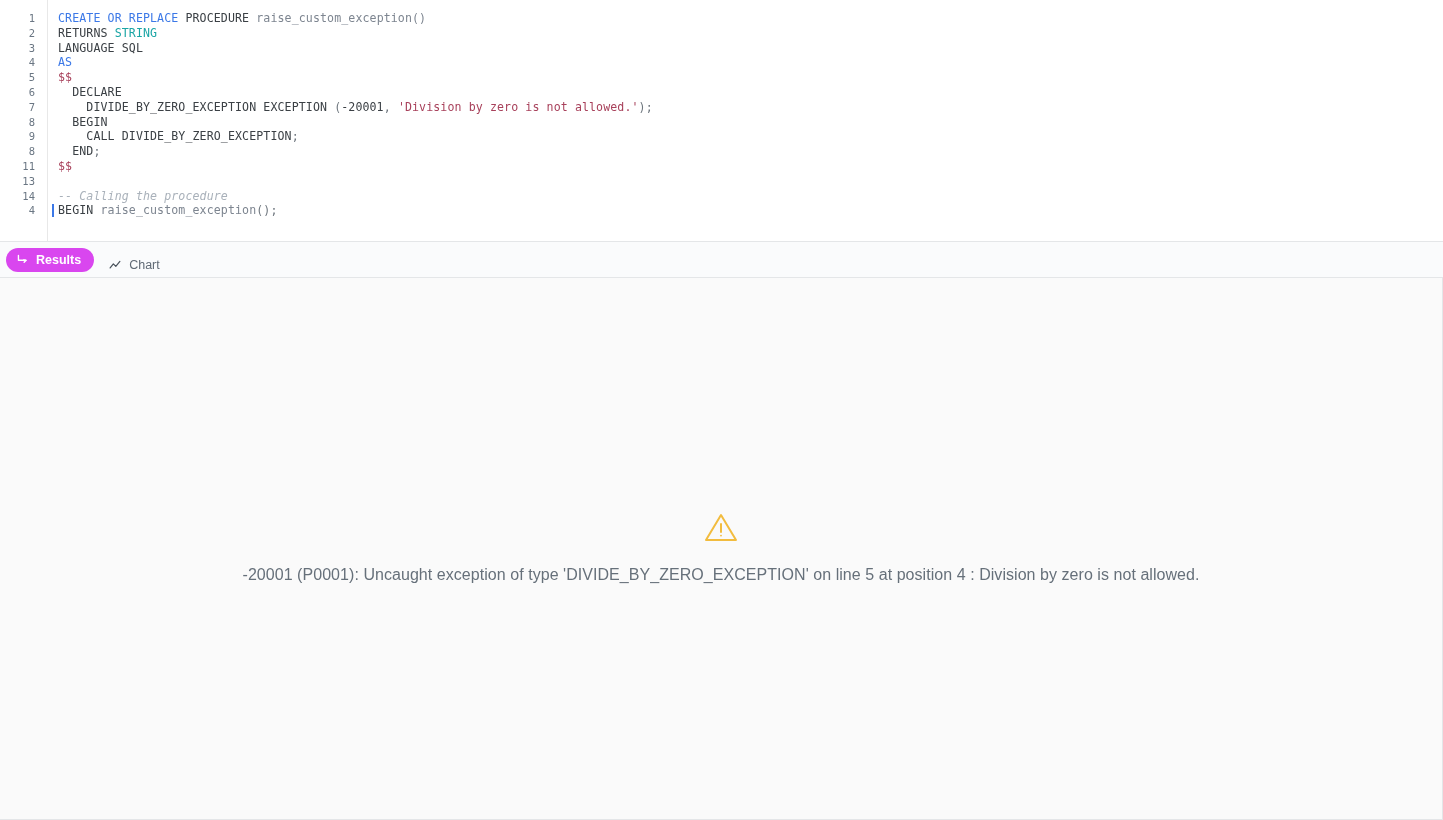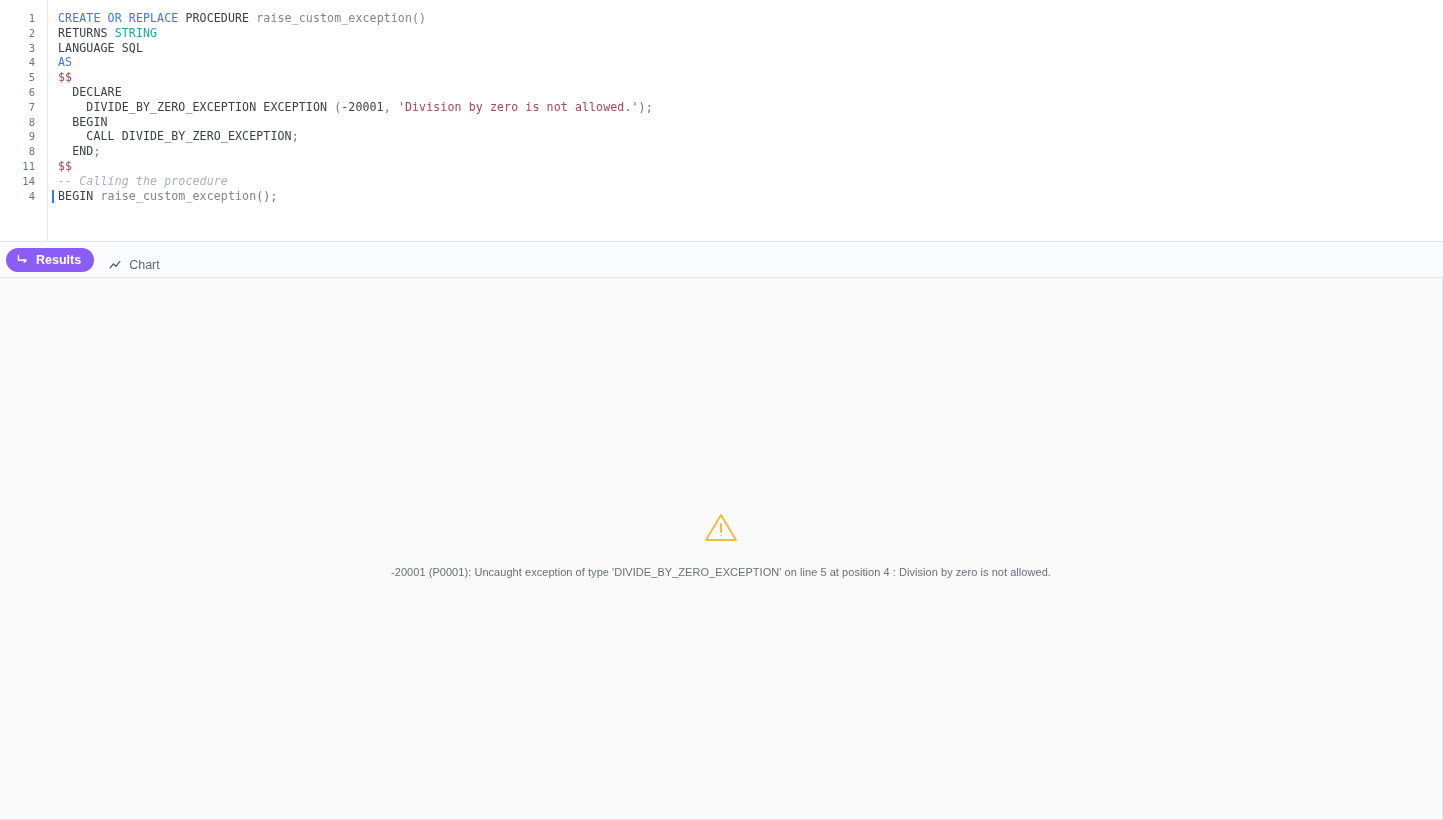--- a/index.html
+++ b/index.html
@@ -102,21 +102,21 @@
     gap: 7px;
     height: 24px;
     padding: 0 13px 0 10px;
     border-radius: 12px;
     font-size: 12.5px;
     font-weight: bold;
     cursor: pointer;
     user-select: none;
   }
   .tab.active {
-    background: #8b5cf6;
+    background: #d946ef;
     color: #ffffff;
   }
   .tab.inactive {
     background: transparent;
     color: #606a75;
     font-weight: normal;
     padding-left: 8px;
     align-items: flex-end;
   }
   .tab svg { display: block; }
@@ -134,21 +134,21 @@
     position: absolute;
     left: 0;
     right: 0;
     top: 234px;
     display: flex;
     flex-direction: column;
     align-items: center;
   }
   .warn-icon { margin-bottom: 19px; }
   .error-text {
-    font-size: 11px;
+    font-size: 16px;
     color: #66707a;
     text-align: center;
     letter-spacing: 0.05px;
   }
 </style>
 </head>
 <body>
 
 <div id="app">
 
@@ -159,20 +159,21 @@
         <div class="code-line"><span class="ln">2</span><span class="code-content"><span class="tok-plain">RETURNS </span><span class="tok-type">STRING</span></span></div>
         <div class="code-line"><span class="ln">3</span><span class="code-content"><span class="tok-plain">LANGUAGE SQL</span></span></div>
         <div class="code-line"><span class="ln">4</span><span class="code-content"><span class="tok-kw">AS</span></span></div>
         <div class="code-line"><span class="ln">5</span><span class="code-content"><span class="tok-str">$$</span></span></div>
         <div class="code-line"><span class="ln">6</span><span class="code-content"><span class="tok-plain">  DECLARE</span></span></div>
         <div class="code-line"><span class="ln">7</span><span class="code-content"><span class="tok-plain">    DIVIDE_BY_ZERO_EXCEPTION EXCEPTION </span><span class="tok-punc">(</span><span class="tok-num">-20001</span><span class="tok-punc">, </span><span class="tok-str">'Division by zero is not allowed.'</span><span class="tok-punc">);</span></span></div>
         <div class="code-line"><span class="ln">8</span><span class="code-content"><span class="tok-plain">  BEGIN</span></span></div>
         <div class="code-line"><span class="ln">9</span><span class="code-content"><span class="tok-plain">    CALL DIVIDE_BY_ZERO_EXCEPTION</span><span class="tok-punc">;</span></span></div>
         <div class="code-line"><span class="ln">8</span><span class="code-content"><span class="tok-plain">  END</span><span class="tok-punc">;</span></span></div>
         <div class="code-line"><span class="ln">11</span><span class="code-content"><span class="tok-str">$$</span></span></div>
+        <div class="code-line"><span class="ln">13</span><span class="code-content"><span class="tok-plain"></span></span></div>
         <div class="code-line"><span class="ln">14</span><span class="code-content"><span class="tok-comment">-- Calling the procedure</span></span></div>
         <div class="code-line"><span class="ln">4</span><span class="code-content"><span class="caret"></span><span class="tok-plain">BEGIN </span><span class="tok-ident">raise_custom_exception</span><span class="tok-punc">();</span></span></div>
       </div>
   </div>
 
   <div class="tabbar">
 
     <div class="tab active">
       <span>
         <svg width="13" height="13" viewBox="0 0 16 16" fill="none" stroke="#ffffff" stroke-width="1.7" stroke-linecap="round" stroke-linejoin="round">

